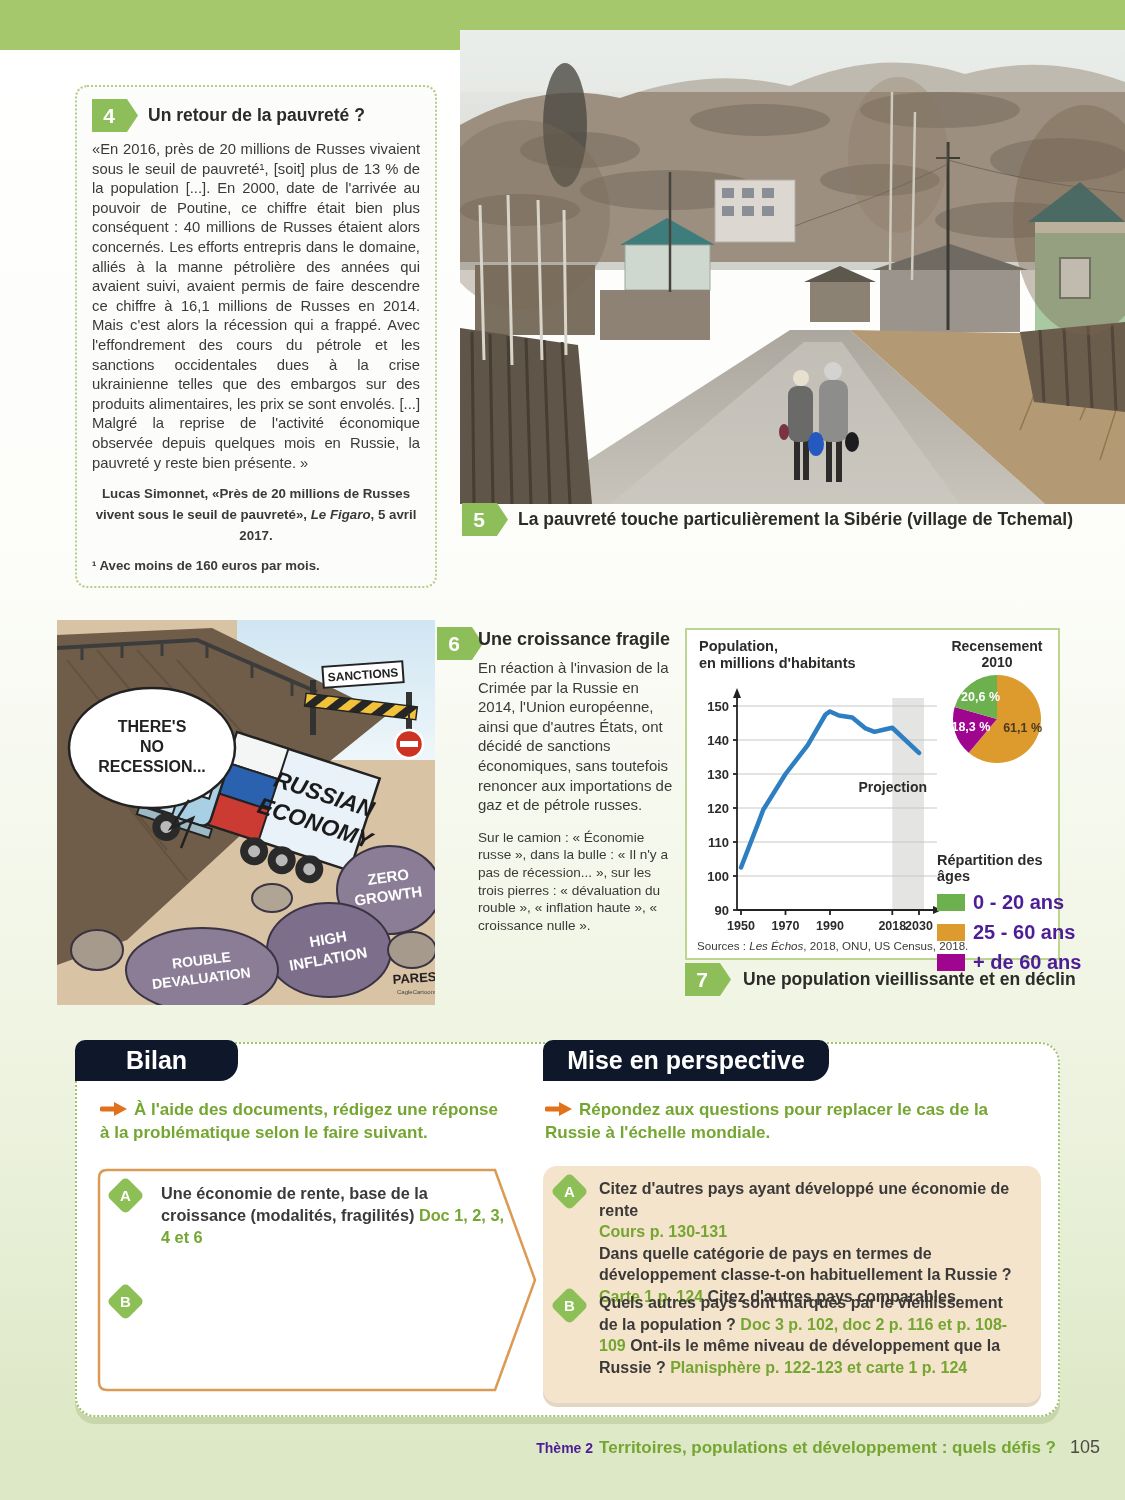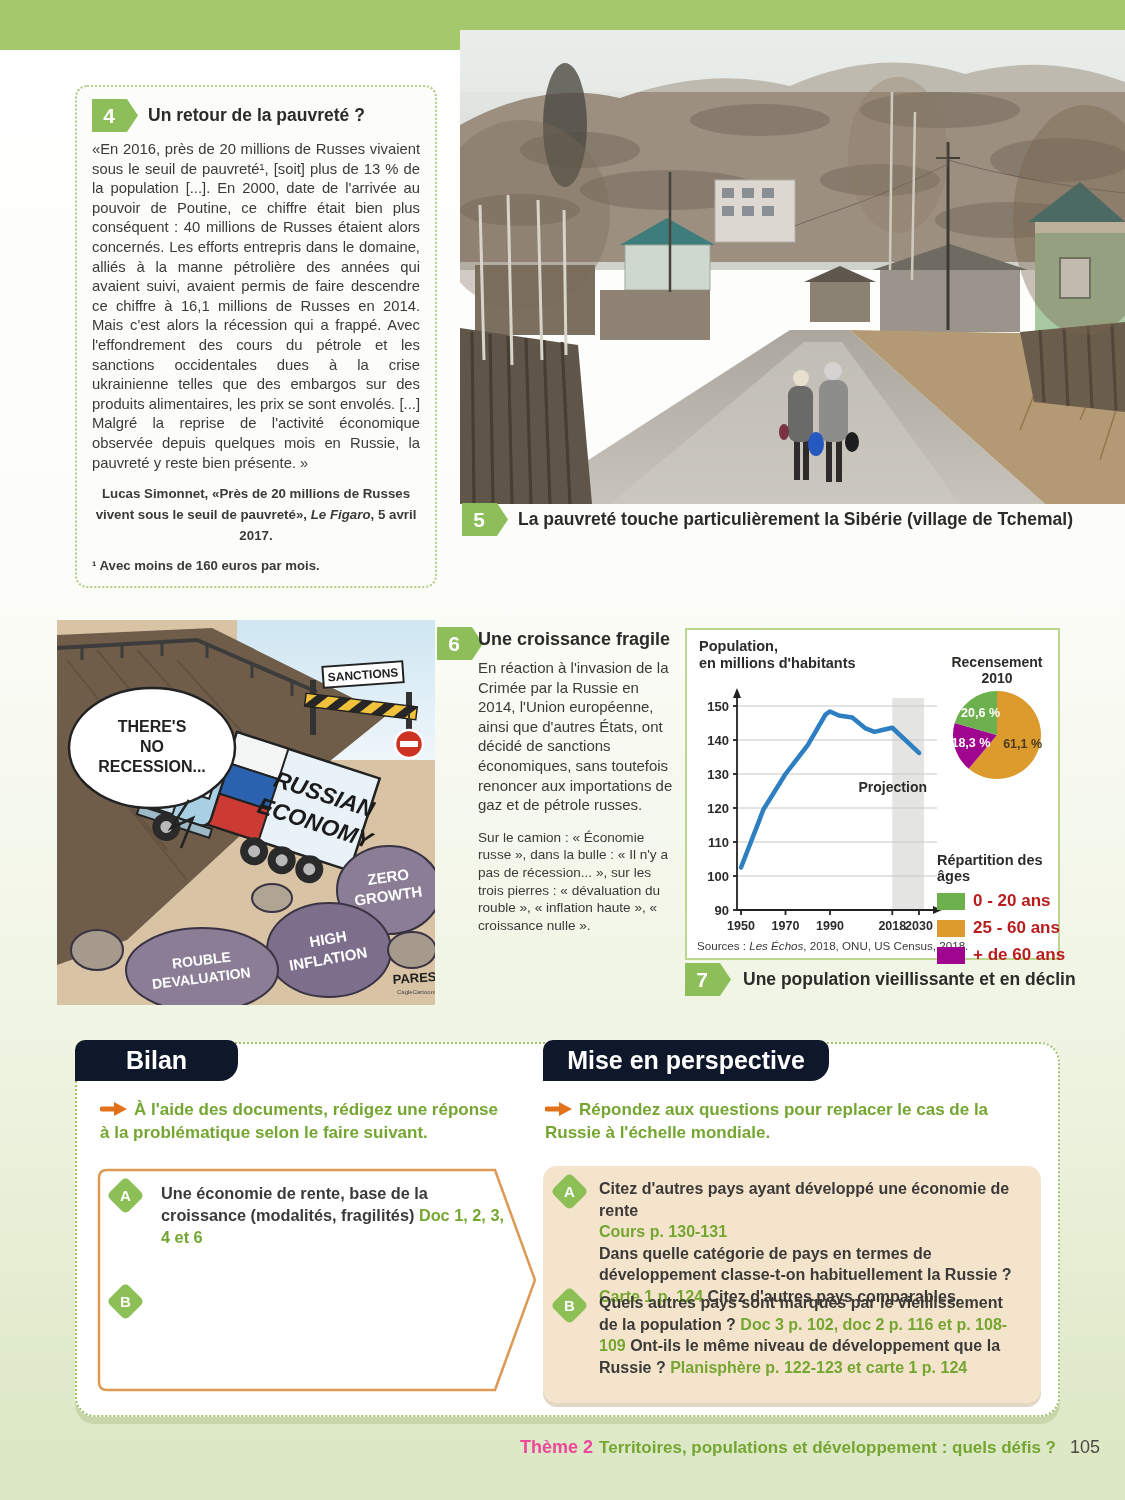--- a/index.html
+++ b/index.html
@@ -40,21 +40,21 @@
   .doc7{left:685px;top:628px;width:375px;height:332px;background:#fff;
     border:2px solid #bcd68f;box-sizing:border-box;}
   .doc7 .ctitle{position:absolute;left:12px;top:8px;font-weight:bold;font-size:14.5px;line-height:17px;color:#2c2b29;}
   .doc7 .sources{position:absolute;left:10px;top:309px;font-size:11.6px;color:#3b3a38;}
   .pieblock{position:absolute;left:250px;width:120px;text-align:center;}
   .pietitle{font-weight:bold;font-size:14px;color:#2c2b29;}
   .legend{position:absolute;left:250px;top:222px;width:122px;}
   .legtitle{font-weight:bold;font-size:14.5px;color:#2c2b29;text-align:left;}
   .legrow{display:flex;align-items:center;gap:8px;margin-top:7px;}
   .legrow .sw{width:28px;height:17px;flex:0 0 auto;}
-  .legrow .lb{font-size:17px;font-weight:bold;color:#b91c1c;white-space:nowrap;}
+  .legrow .lb{font-size:20px;font-weight:bold;color:#4c1d95;white-space:nowrap;}
   .doc7cap{left:685px;top:963px;display:flex;align-items:center;gap:12px;}
   
   .bigbox{left:75px;top:1042px;width:985px;height:375px;background:#fff;
     border:2px dotted #9fc36d;border-radius:20px;box-sizing:border-box;
     box-shadow:0 7px 0 #c9d6ab;}
   .orangehd{position:absolute;top:1040px;height:41px;background:#0f172a;color:#fff;
     font-weight:bold;font-size:25px;display:flex;align-items:center;justify-content:center;
     border-radius:10px 10px 18px 0;}
   .hd-bilan{left:75px;width:163px;}
   .hd-mep{left:543px;width:286px;}
@@ -65,21 +65,21 @@
   .diamond{width:27px;height:27px;background:#8cbf55;border-radius:5px;transform:rotate(45deg);
     flex:0 0 auto;display:flex;align-items:center;justify-content:center;}
   .diamond span{transform:rotate(-45deg);color:#fff;font-weight:bold;font-size:15px;}
   .bilanitem{position:absolute;display:flex;gap:22px;align-items:flex-start;}
   .beige{left:543px;top:1166px;width:498px;height:237px;background:#f5e4cc;border-radius:14px;
     box-shadow:0 4px 0 rgba(190,164,124,.45);}
   .mepitem{position:absolute;display:flex;gap:16px;align-items:flex-start;}
   .mepitem .itemtxt{font-size:16px;line-height:21.5px;}
   
   .footer{left:0;top:1437px;width:1100px;display:flex;justify-content:flex-end;align-items:baseline;gap:6px;}
-  .footer .t2{color:#ec4899;font-weight:bold;font-size:18px;}
+  .footer .t2{color:#4c1d95;font-weight:bold;font-size:14px;}
   .footer .tt{color:#74a631;font-weight:bold;font-size:17px;}
   .footer .pn{color:#4c4a45;font-size:18px;margin-left:8px;}
 </style>
 </head>
 <body>
 
 <div class="abs topband"></div>
 
 <svg class="abs" style="left:460px;top:30px;" width="665" height="474" viewBox="0 0 665 474">
   <defs>
@@ -342,21 +342,21 @@
       <text x="139" y="260" text-anchor="middle" font-size="12.5" font-weight="bold" fill="#2c2b29">1990</text>
       <line x1="201.3" y1="240" x2="201.3" y2="245" stroke="#222" stroke-width="1.8"></line>
       <text x="201.3" y="260" text-anchor="middle" font-size="12.5" font-weight="bold" fill="#2c2b29">2018</text>
       <line x1="228" y1="240" x2="228" y2="245" stroke="#222" stroke-width="1.8"></line>
       <text x="228" y="260" text-anchor="middle" font-size="12.5" font-weight="bold" fill="#2c2b29">2030</text>
       <polyline points="50,197.5 67.8,151.60000000000002 72.25,139.7 94.5,104 116.75,75.1 134.55,44.5 139,41.44 147.9,45.52000000000004 161.25,47.56000000000003 174.60000000000002,58.44 183.5,61.839999999999975 192.4,59.80000000000001 201.3,57.76000000000002 228,82.92000000000004" fill="none" stroke="#2e7fc2" stroke-width="4.5" stroke-linejoin="round" stroke-linecap="round"></polyline>
       <text x="236" y="122" text-anchor="end" font-size="14" font-weight="bold" fill="#2c2b29">Projection</text>
     </svg>
   <div class="sources"><span>Sources : </span><i>Les Échos</i><span>, 2018, ONU, US Census, 2018.</span></div>
 
-  <div class="pieblock" style="top:24px;">
+  <div class="pieblock" style="top:8px;">
     <div class="pietitle">Recensement 2010</div>
     <svg id="pie0" width="92" height="92" viewBox="0 0 92 92" style="margin-top:3px;">
         <path d="M46,46 L46,2 A44,44 0 1 1 17.740883260230284,79.7256922996114 Z" fill="#dd9b2d"></path>
         <text x="71.6380700256348" y="59.321360703279666" text-anchor="middle" font-size="12.5" font-weight="bold" fill="#4a3b20">61,1 %</text>
         <path d="M46,46 L17.740883260230284,79.7256922996114 A44,44 0 0 1 3.670782450212222,33.99011483723767 Z" fill="#a00590"></path>
         <text x="19.925966556301546" y="58.021420072337236" text-anchor="middle" font-size="12.5" font-weight="bold" fill="#ffffff">18,3 %</text>
         <path d="M46,46 L3.670782450212222,33.99011483723767 A44,44 0 0 1 46.00000000000003,2 Z" fill="#6cb14e"></path>
         <text x="29.55208210272343" y="28.236167689387766" text-anchor="middle" font-size="12.5" font-weight="bold" fill="#ffffff">20,6 %</text>
       </svg>
   </div>

